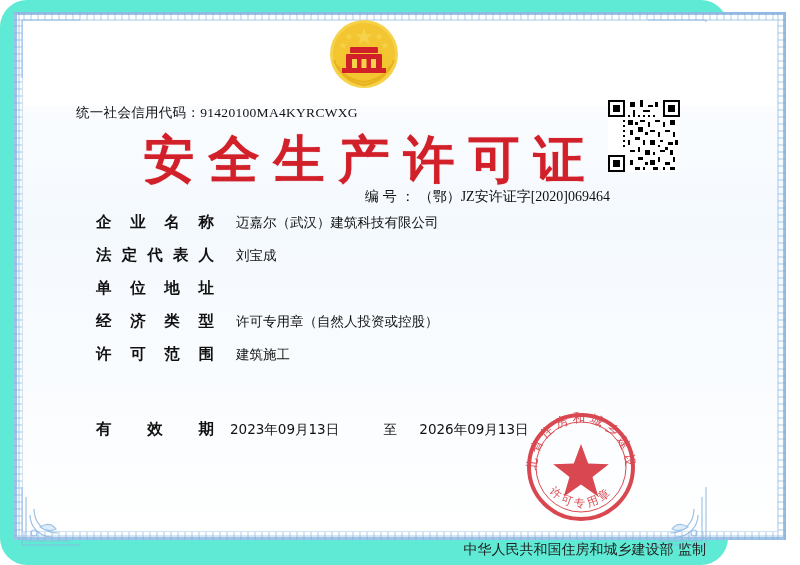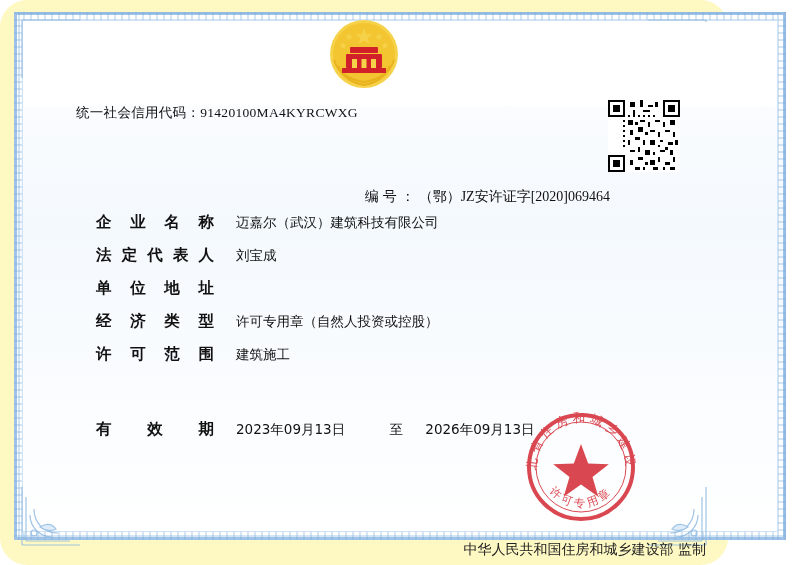--- a/index.html
+++ b/index.html
@@ -10,21 +10,21 @@
   body {
     width: 800px;
     height: 565px;
     font-family: "Liberation Serif", serif;
     overflow: hidden;
   }
   #cert {
     position: relative;
     width: 728px;
     height: 565px;
-    background: #fef9c3;
+    background: #5eead4;
     box-sizing: border-box;
     border-radius: 27px;
   }
   
   .frame-outer {
     position: absolute;
     left: 14px; top: 12px;
     width: 772px; height: 528px;
     border: 3px solid #9fc3e8;
     box-sizing: border-box;
@@ -143,21 +143,21 @@
     justify-content: space-between;
     font-family: "DejaVu Sans", sans-serif;
   }
   .row .label span { display: inline-block; }
   .row .value {
     font-size: 13.5px;
     color: #111;
     padding-left: 22px;
     font-family: "DejaVu Sans", sans-serif;
   }
-  .row.validity .value { padding-left: 22px; margin-top: 44px; }
+  .row.validity .value { padding-left: 16px; margin-top: 44px; }
   .row.validity .sep {
     display: inline-block;
     padding: 0 18px 0 40px;
     font-size: 13.5px;
   }
 
   
   .issuer {
     position: absolute;
     right: 96px;
@@ -362,20 +362,21 @@
         <rect x="20" y="18" width="1" height="1"></rect>
           <rect x="23" y="19" width="1" height="1"></rect>
       </g>
     </svg>
   </div>
 
   <div class="credit-code">
     <span>统一社会信用代码：</span><span>91420100MA4KYRCWXG</span>
   </div>
 
+  <div class="title">安全生产许可证</div>
 
   <div class="serial">
     <span class="lbl">编号：</span><span>（鄂）JZ安许证字[2020]069464</span>
   </div>
 
   <div class="fields">
 
     <div class="row">
       <div class="label">
         <span>企</span>

